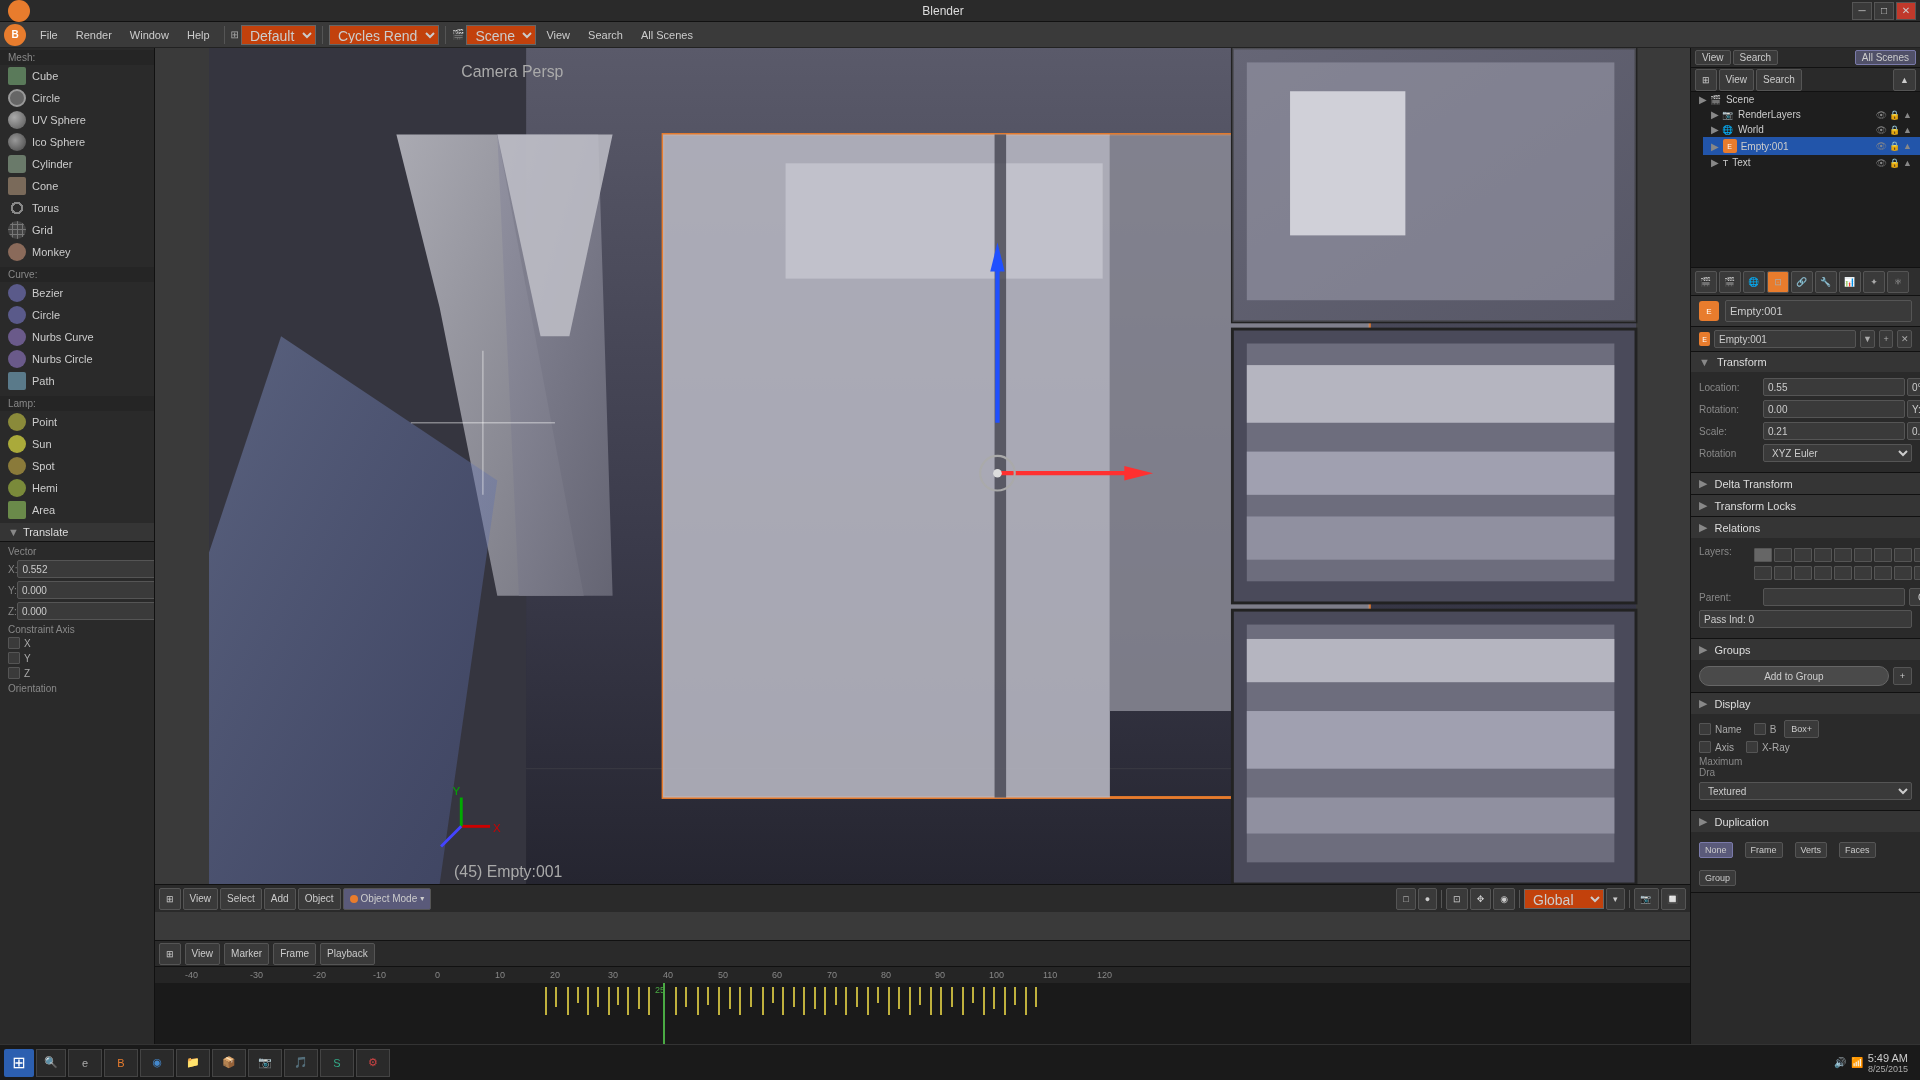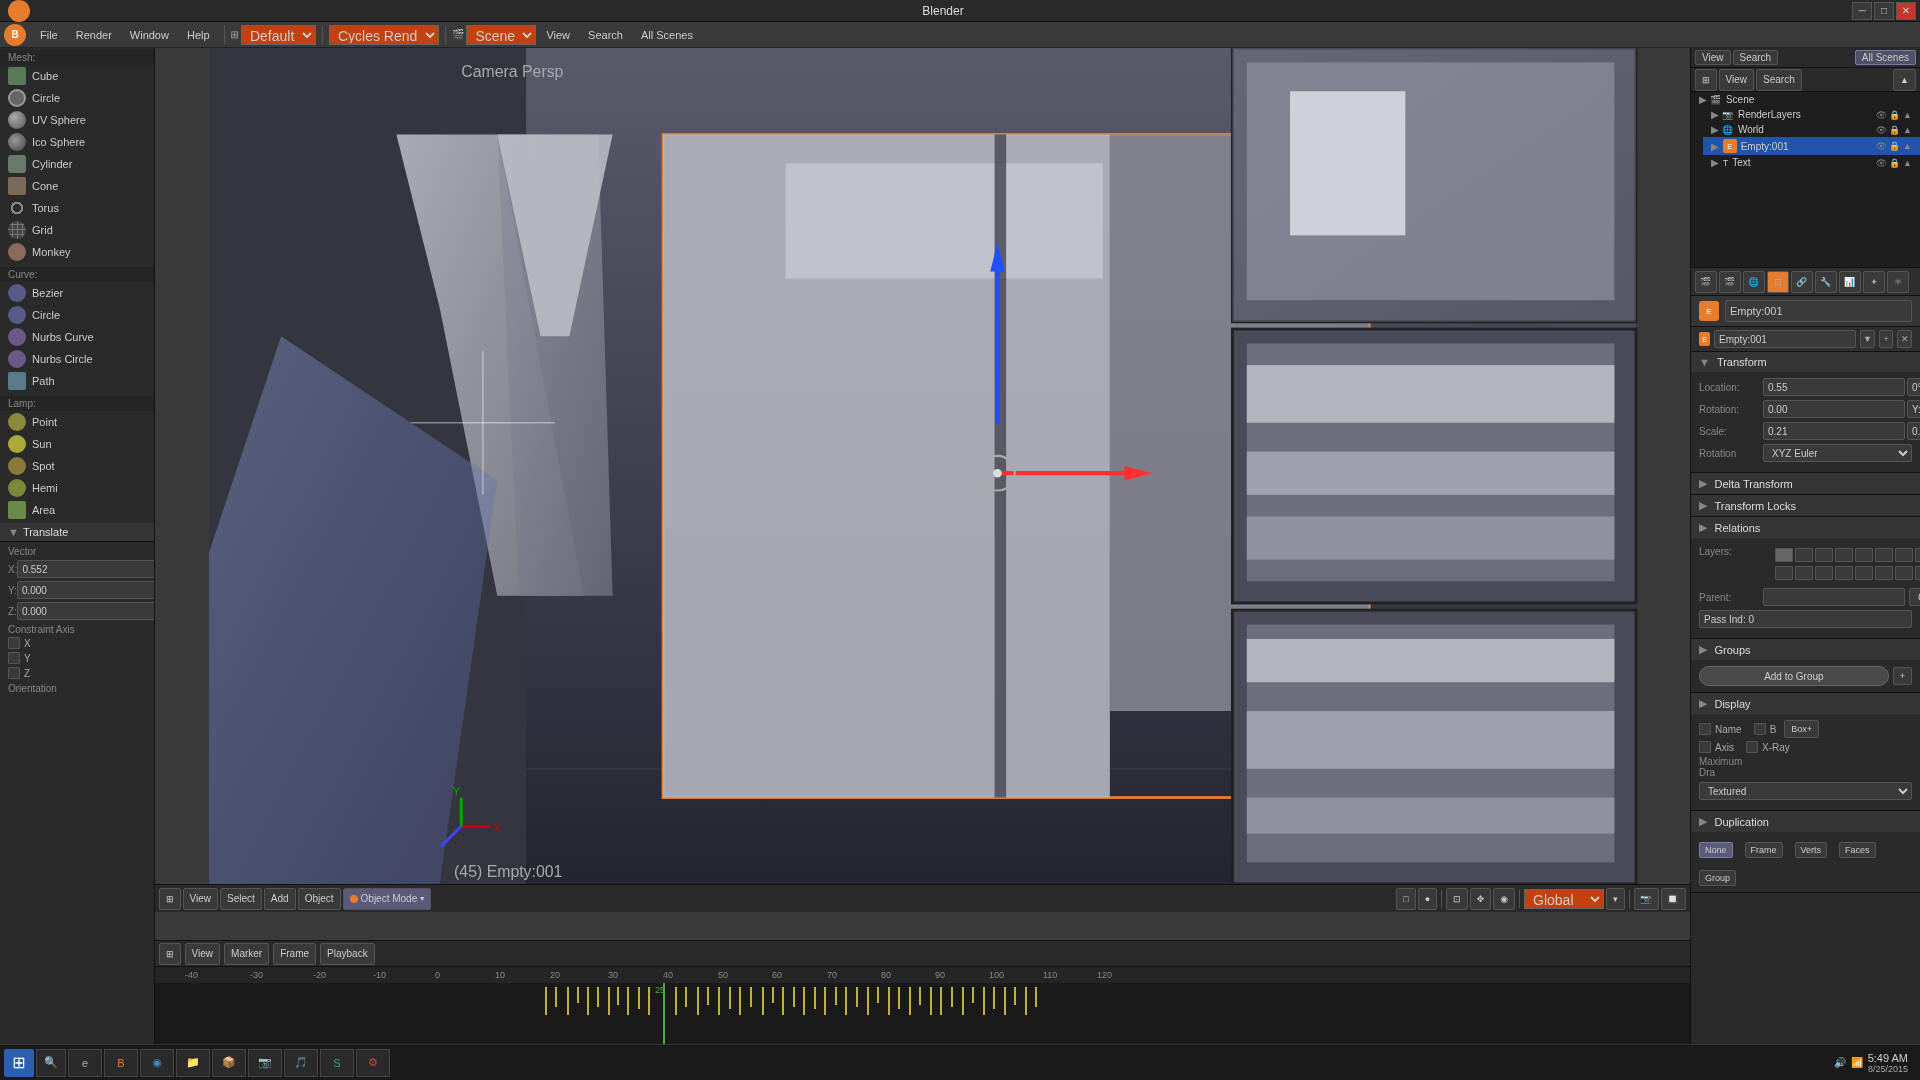--- a/index.html
+++ b/index.html
@@ -675,21 +675,21 @@
       </div>
 
       <div class="prop-section">
         <div class="prop-section-header">
           <span style="color:#888;margin-right:3px;">▶</span>
           <span>Relations</span>
         </div>
         <div class="prop-section-content">
 
           <div style="display:flex;align-items:flex-start;margin-bottom:4px;">
-            <span style="color:#888;font-size:10px;width:76px;flex-shrink:0;padding-top:2px;">Layers:</span>
+            <span style="color:#888;font-size:10px;width:55px;flex-shrink:0;padding-top:2px;">Layers:</span>
             <div style="flex:1;">
               <div class="layers-grid">
                 <div class="layer-btn active"></div>
                 <div class="layer-btn"></div>
                 <div class="layer-btn"></div>
                 <div class="layer-btn"></div>
                 <div class="layer-btn"></div>
                 <div class="layer-btn"></div>
                 <div class="layer-btn"></div>
                 <div class="layer-btn"></div>

